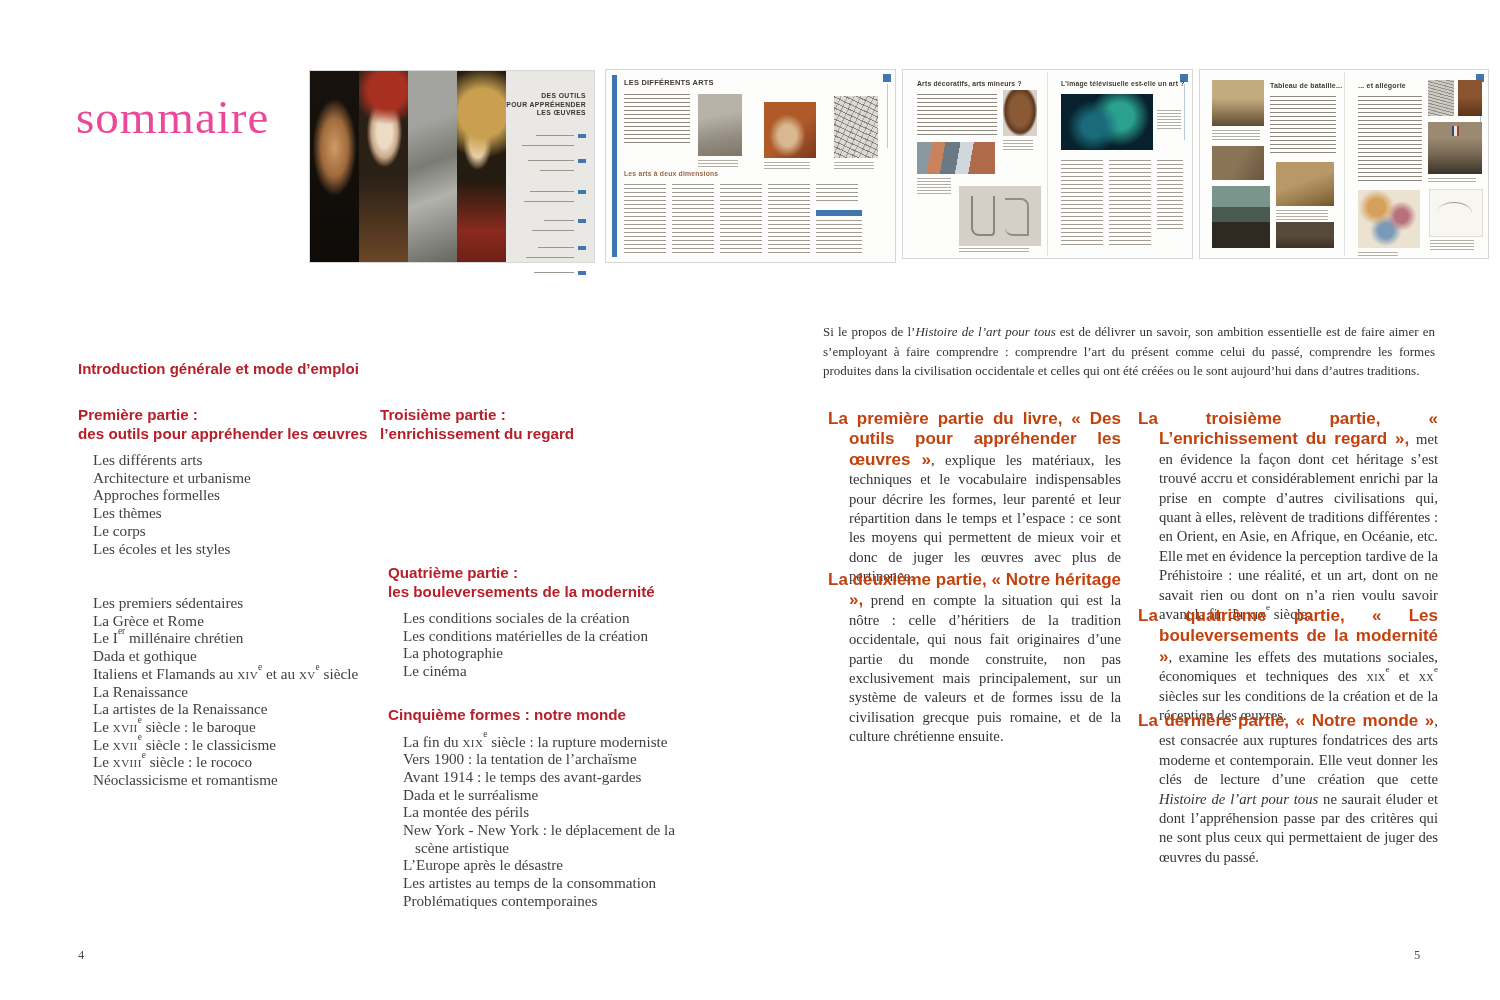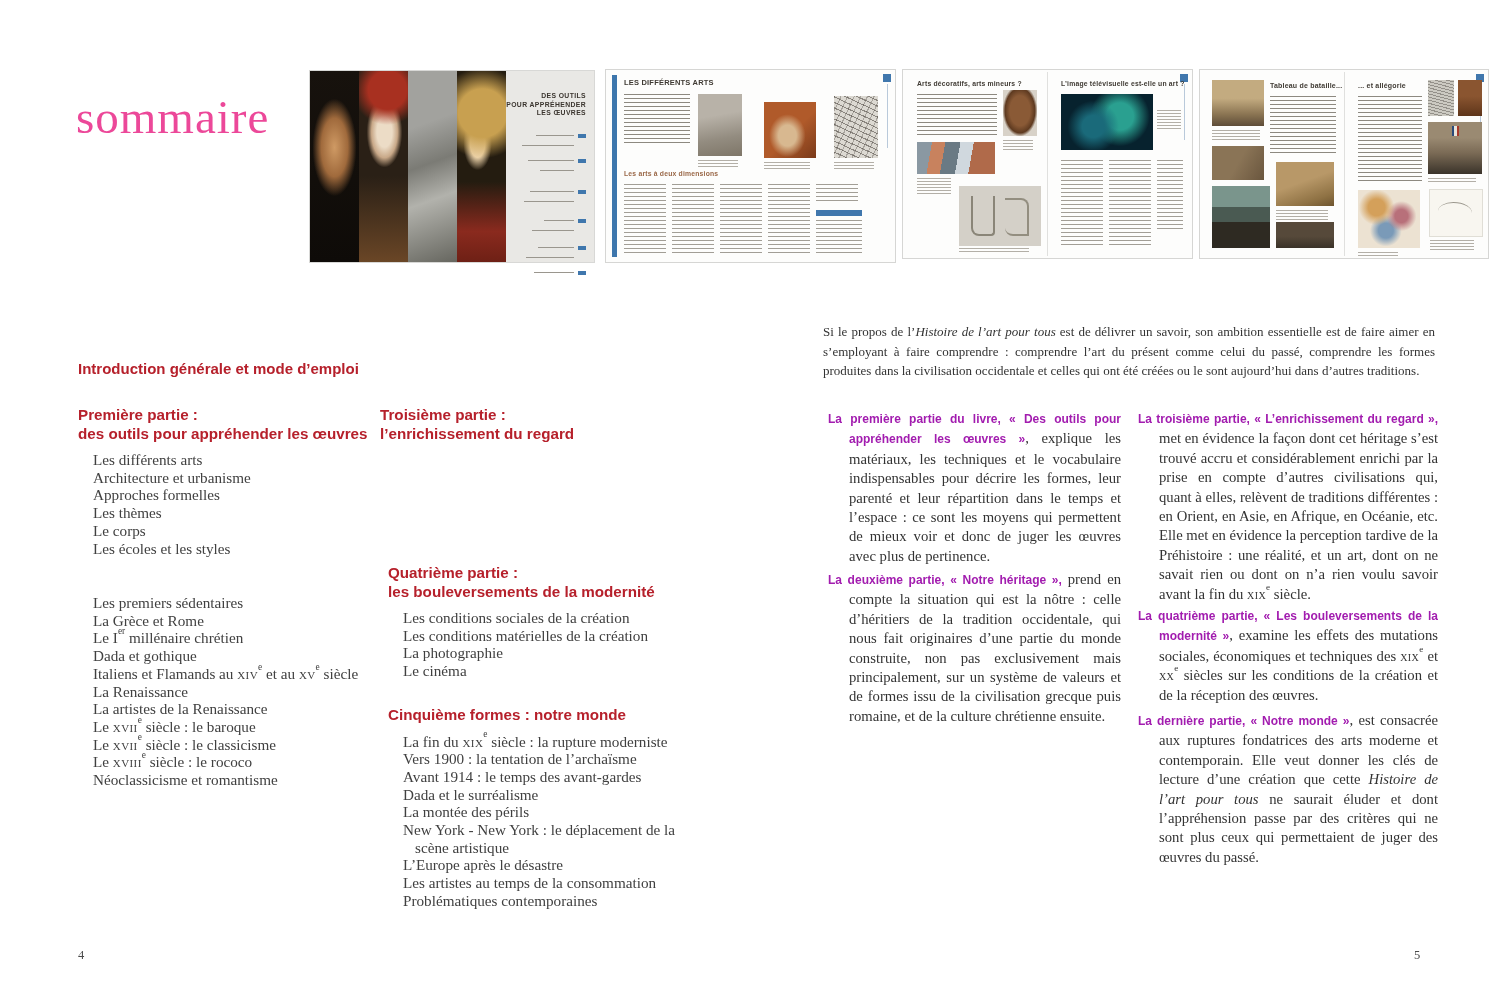--- a/index.html
+++ b/index.html
@@ -44,21 +44,21 @@
   #intro-paragraph {
     left:823px; top:309px; width:612px;
     font-size:13px; line-height:19.5px; text-align:justify; color:#333;
   }
   .comm {
     font-size:14.7px; line-height:19.4px; text-align:justify; color:#333;
     padding-left:21px; text-indent:-21px; margin:0;
   }
   .comm .lead {
     font-family:"Liberation Sans", sans-serif; font-weight:bold;
-    color:#a21caf; font-size:12px;
+    color:#c2410c; font-size:17px;
   }
 
   
   .page-num { font-size:12.5px; color:#4a4a4a; }
 
   
   .spread {
     background:#fdfdfc;
     box-shadow:0 0 0 1px #d6d6d4;
   }

